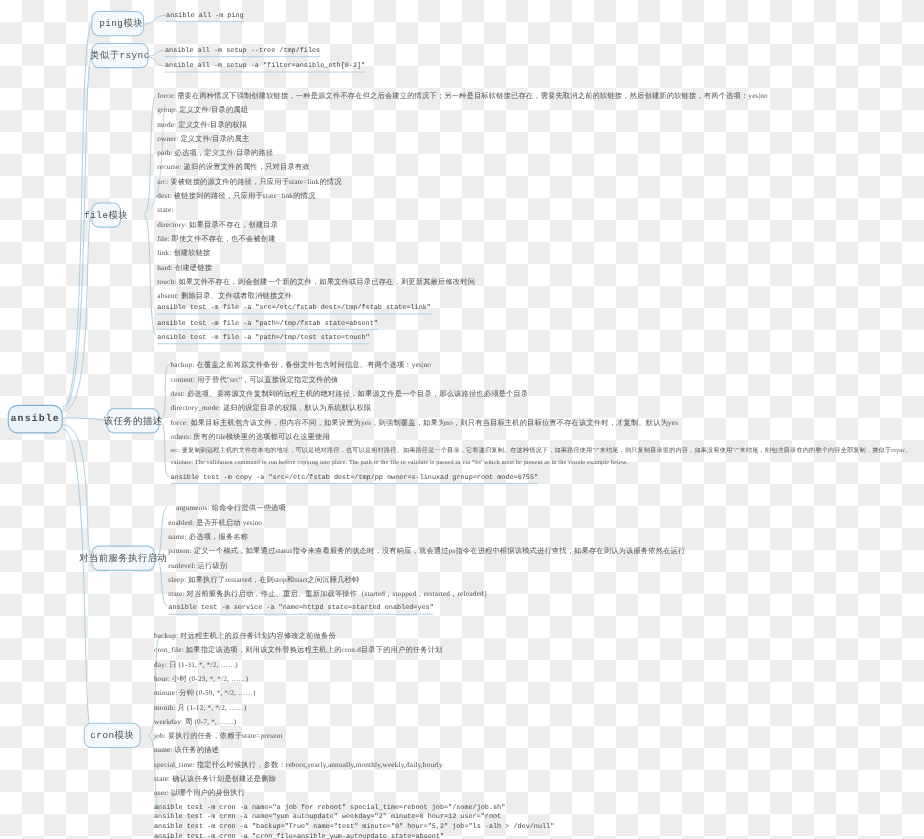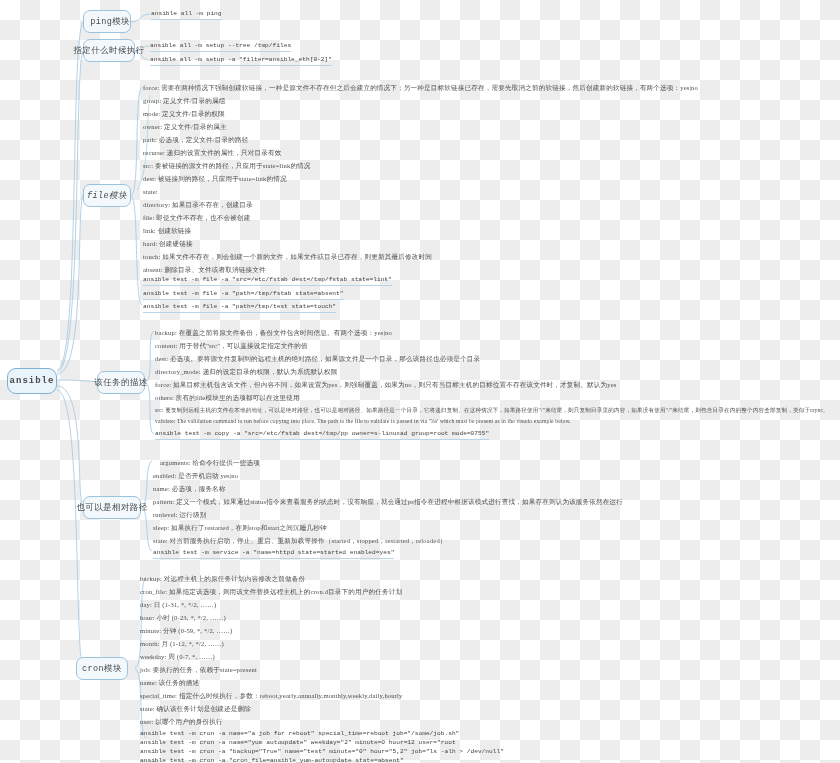--- a/index.html
+++ b/index.html
@@ -105,33 +105,33 @@
 
   <div class="node root" style="left:7px;top:368px;width:50px;height:26px;font-weight:bold;">
     <span>ansible</span>
   </div>
 
   <div class="node" style="left:83px;top:10px;width:48px;height:23px;justify-content:flex-end;">
     <span>ping模块</span>
   </div>
 
   <div class="node" style="left:83px;top:39px;width:52px;height:23px;">
-    <span>指定什么时候执行</span>
-  </div>
-
-  <div class="node" style="left:83px;top:184px;width:48px;height:23px;font-style:italic;">
+    <span>类似于rsync</span>
+  </div>
+
+  <div class="node" style="left:83px;top:184px;width:27px;height:23px;">
     <span>file模块</span>
   </div>
 
   <div class="node" style="left:97px;top:371px;width:48px;height:23px;">
     <span>该任务的描述</span>
   </div>
 
   <div class="node" style="left:83px;top:496px;width:58px;height:23px;">
-    <span>也可以是相对路径</span>
+    <span>对当前服务执行启动</span>
   </div>
 
   <div class="node" style="left:76px;top:657px;width:52px;height:23px;">
     <span>cron模块</span>
   </div>
 
   <div class="txt cmd" style="left:151px;top:10px;">ansible all -m ping</div>
 
   <div class="txt cmd" style="left:150px;top:42px;">ansible all -m setup --tree /tmp/files</div>
   <div class="txt cmd" style="left:150px;top:56px;">ansible all -m setup -a "filter=ansible_eth[0-2]"</div>

